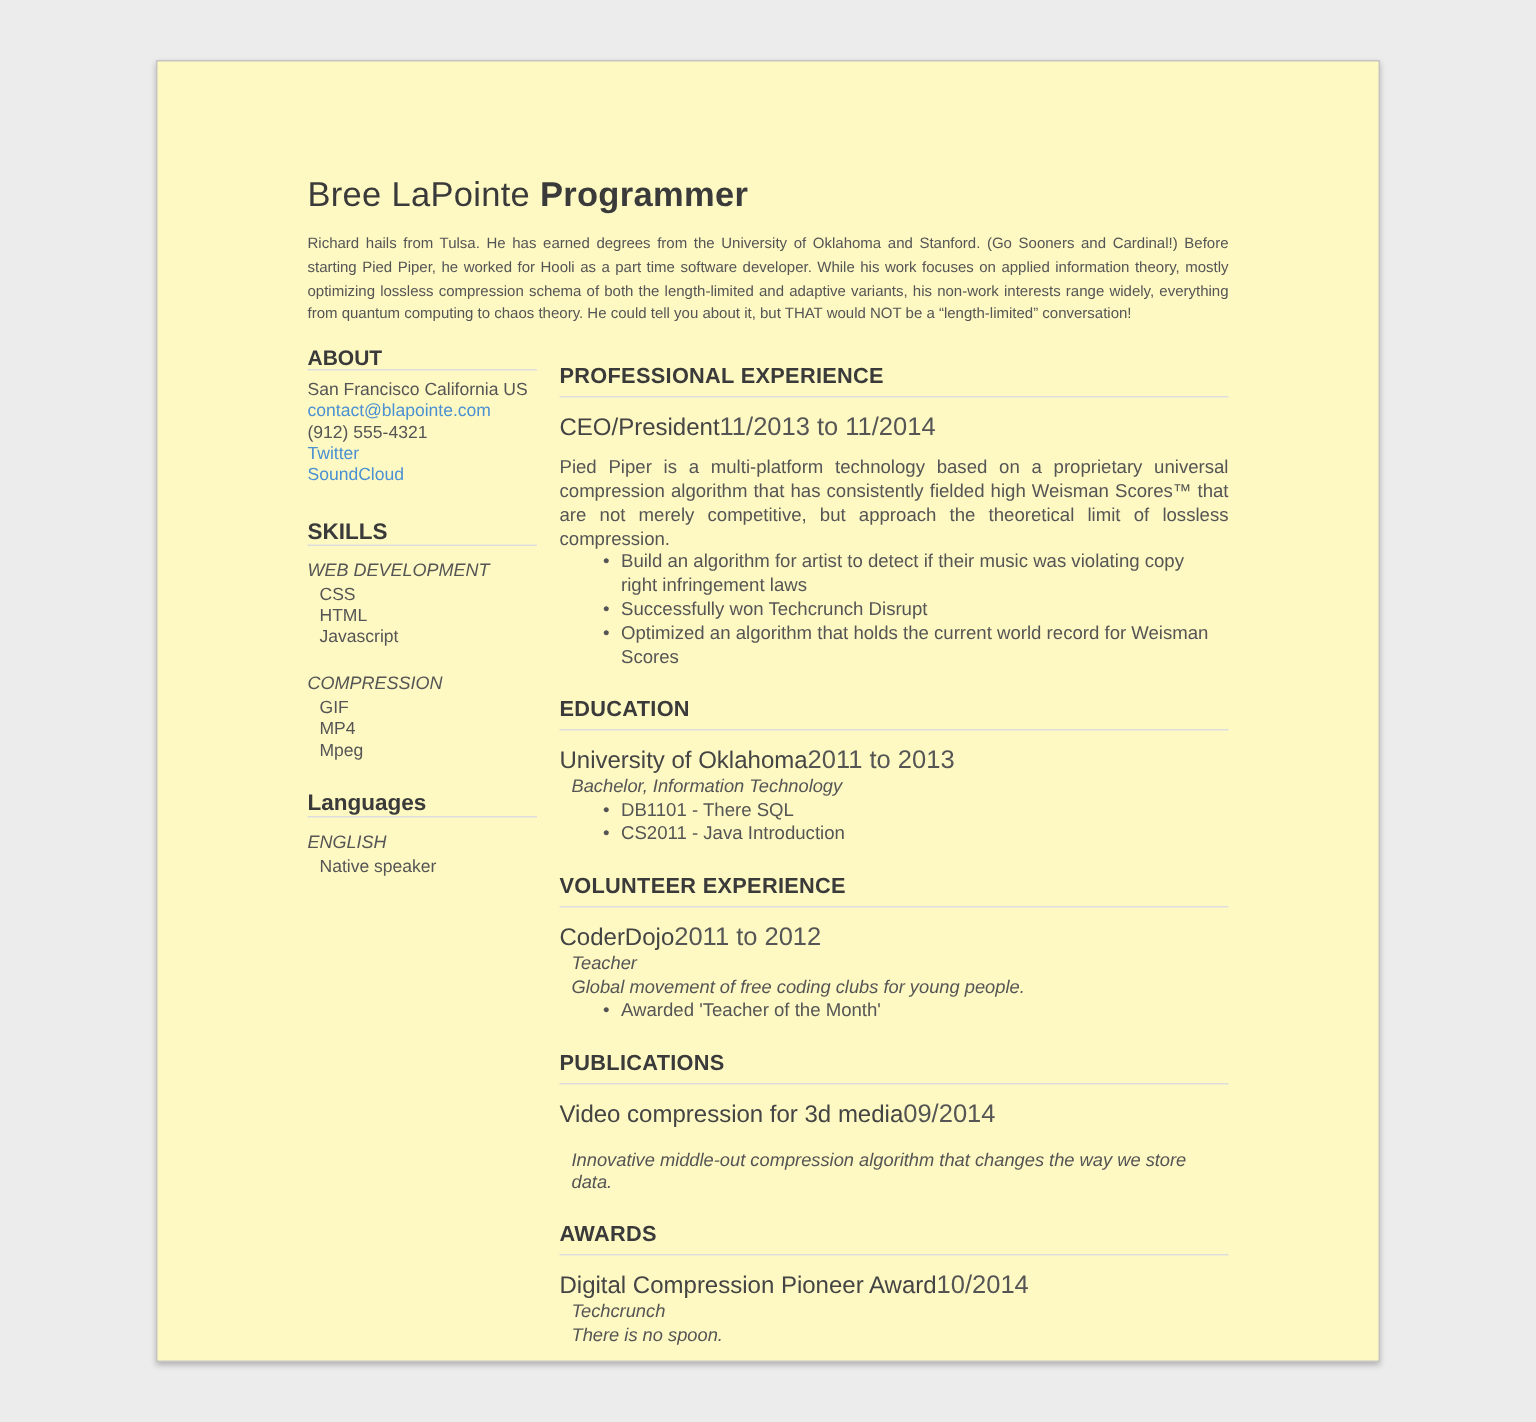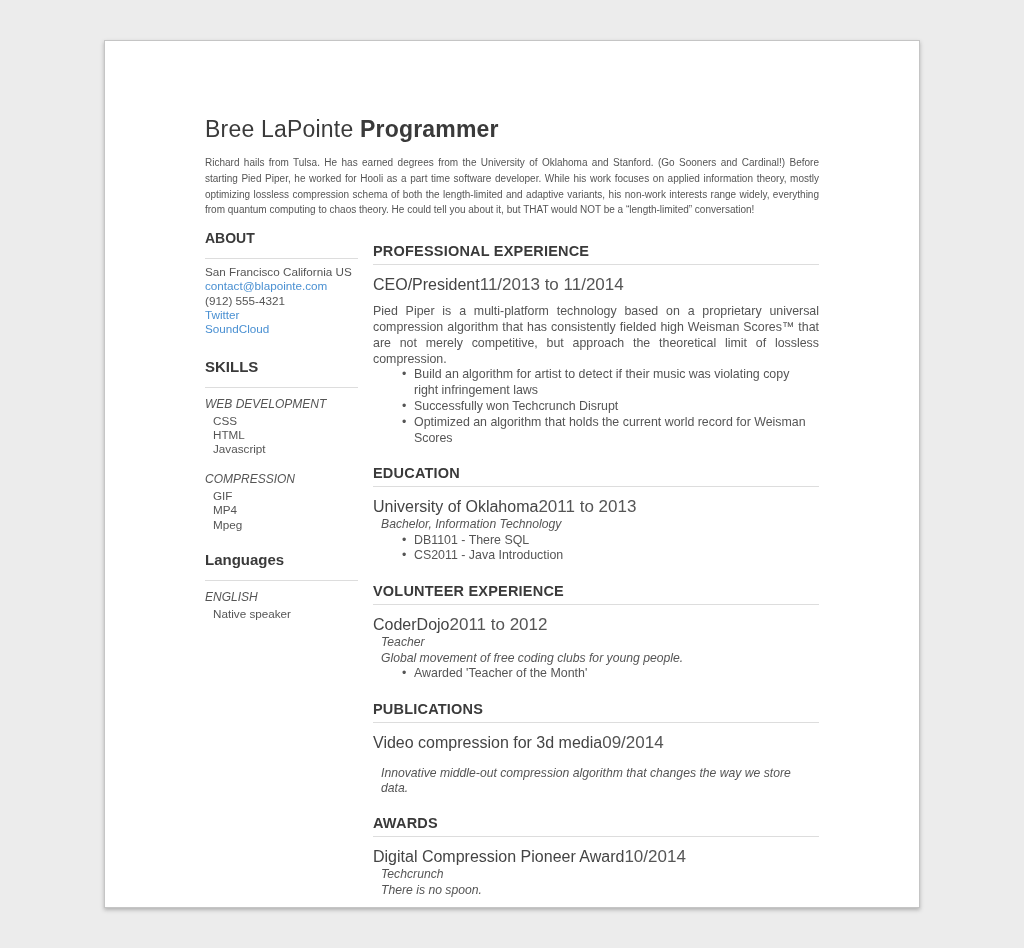--- a/index.html
+++ b/index.html
@@ -7,21 +7,21 @@
   body {
     background: #ececec;
     font-family: "Liberation Sans", "DejaVu Sans", sans-serif;
     position: relative;
     overflow: hidden;
   }
   .paper {
     position: absolute;
     left: 104px; top: 40px;
     width: 816px; height: 868px;
-    background: #ffffff;
+    background: #fef9c3;
     border: 1px solid #c5c5c5;
     box-shadow: 0 2px 4px rgba(0,0,0,0.25);
   }
   .inner { padding: 75px 100px 0 100px; }
 
   
   .name-line { font-size: 23px; color: #3a3a3a; font-weight: 400; letter-spacing: 0.2px; }
   .name-line .role { font-weight: 700; }
   .summary {
     margin-top: 12px;
@@ -30,21 +30,21 @@
   }
 
   
   .cols { display: flex; margin-top: 12px; }
   .side { width: 153px; margin-right: 15px; flex-shrink: 0; }
   .main { flex: 1; padding-top: 13px; min-width: 0; }
 
   
   .side h2 {
     font-size: 14px; font-weight: 700; color: #3a3a3a;
-    padding-bottom: 12px; border-bottom: 1px solid #ddd;
+    padding-bottom: 0; border-bottom: 1px solid #ddd;
   }
   .side h2.lg { font-size: 15px; }
   .about-lines { margin-top: 6px; font-size: 11.7px; line-height: 14.3px; color: #555; }
   .about-lines a { color: #4a90d2; text-decoration: none; display: block; cursor: pointer; }
   .skills-block { margin-top: 21px; }
   .lang-block { margin-top: 19px; }
   .skill-group { margin-top: 9px; }
   .skill-group + .skill-group { margin-top: 16px; }
   .cat { font-style: italic; font-size: 12px; color: #555; line-height: 14px; }
   .skill-items { list-style: none; margin: 3px 0 0 8px; }

